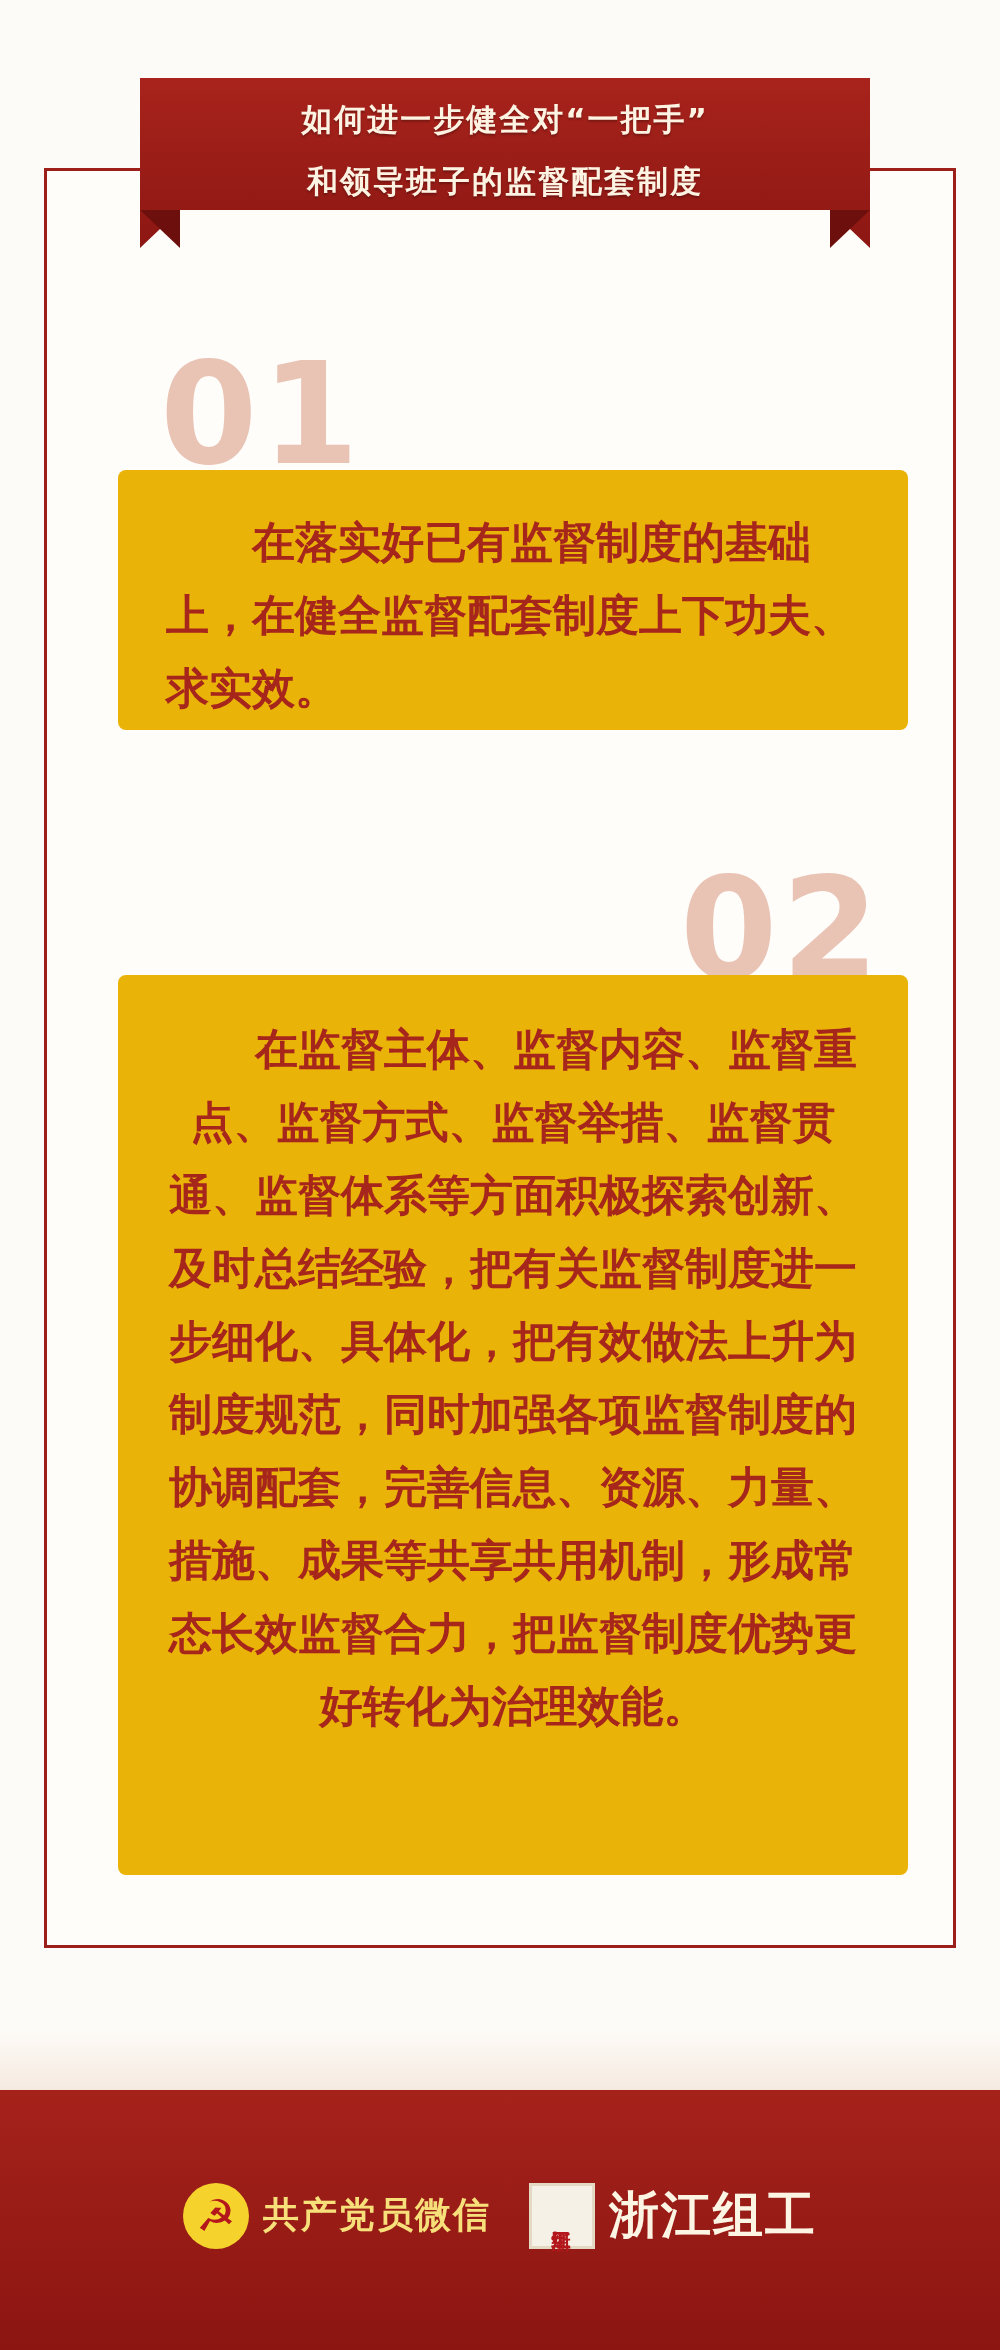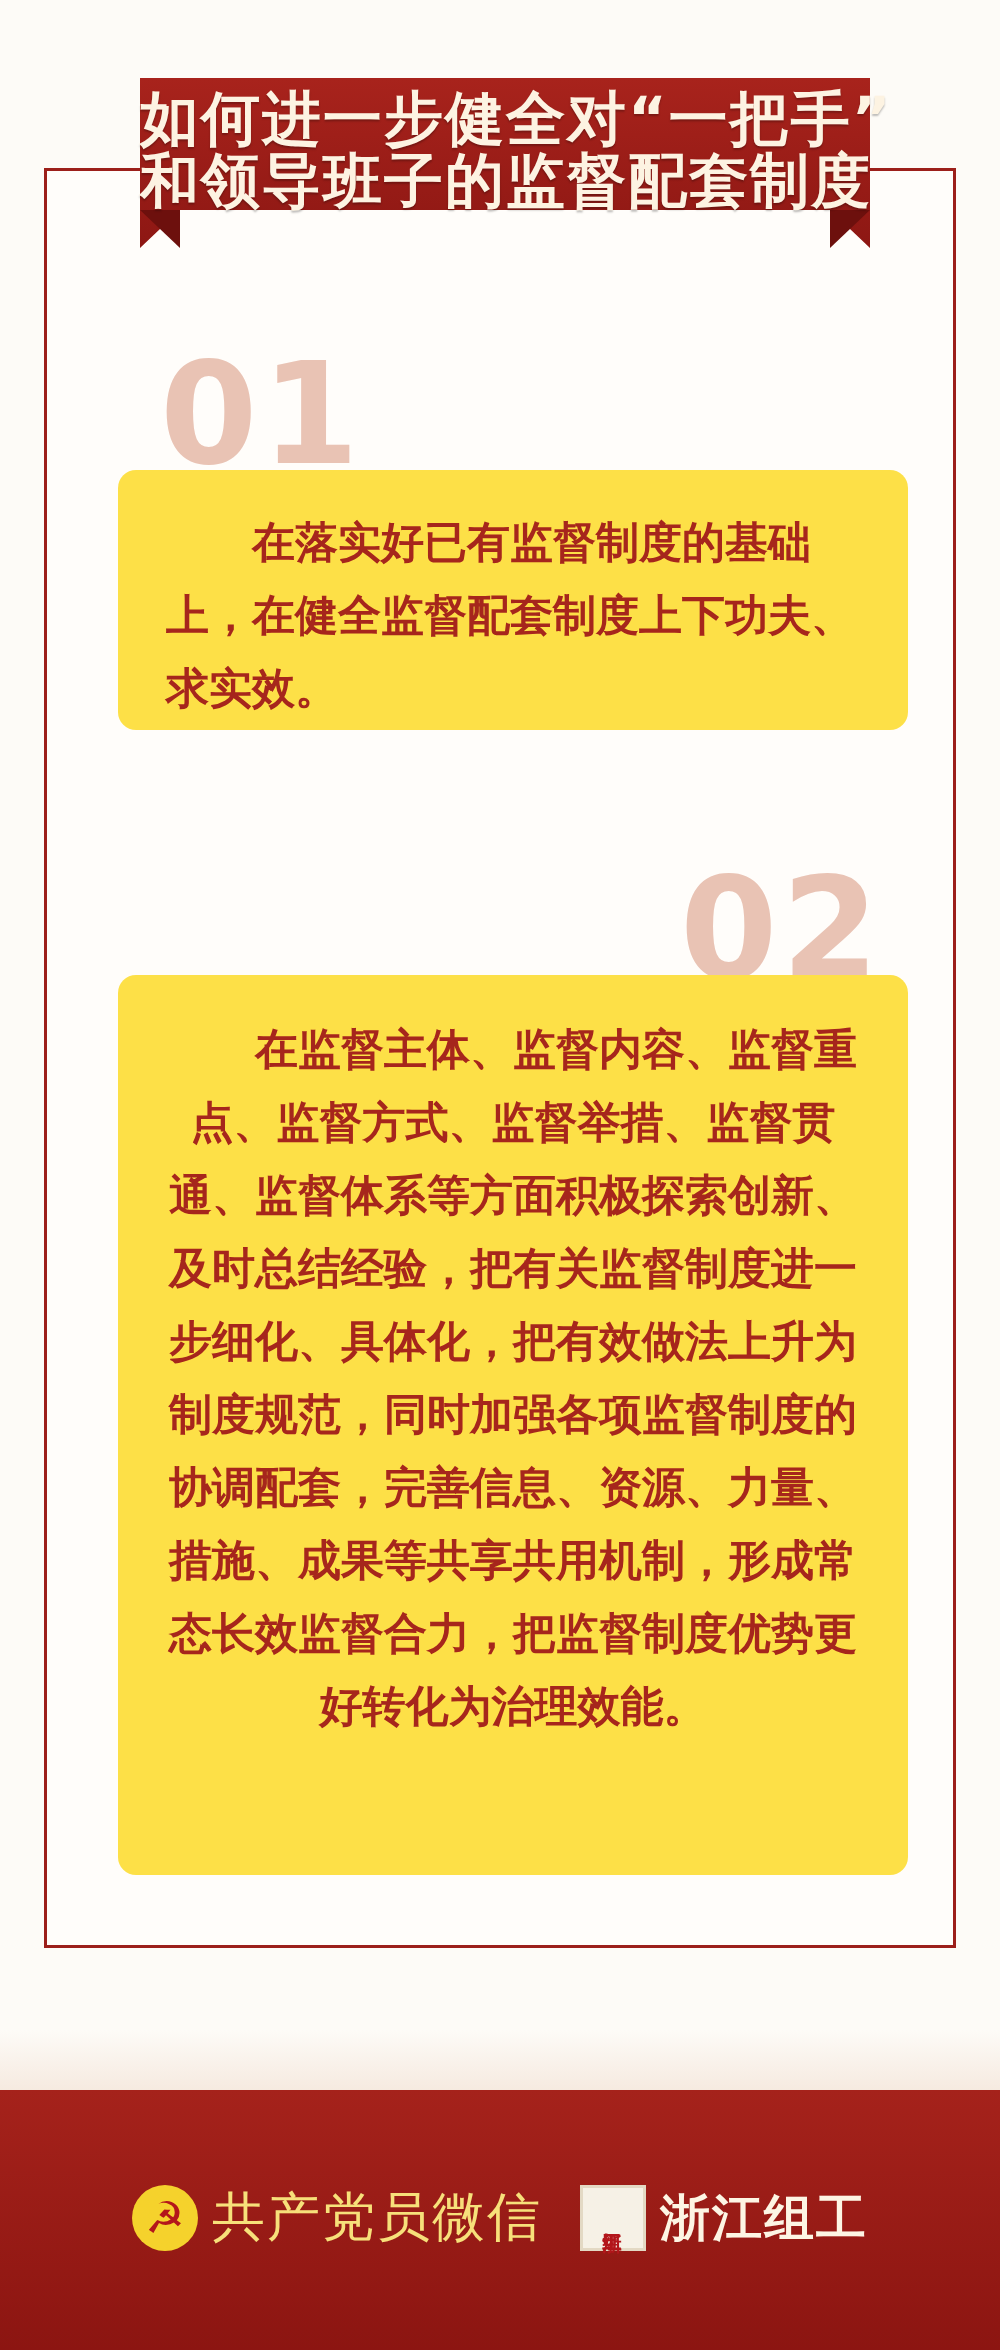--- a/index.html
+++ b/index.html
@@ -63,21 +63,21 @@
   .banner-shadow-l { left: 0; clip-path: polygon(0 0, 40px 0, 40px 38px); }
   .banner-shadow-r { right: 0; clip-path: polygon(0 0, 40px 0, 0 38px); }
 
   .banner-text {
     position: absolute;
     left: 0;
     top: 10px;
     width: 730px;
     text-align: center;
     color: #fdf3e2;
-    font-size: 59px;
+    font-size: 31px;
     line-height: 62px;
     font-weight: bold;
     letter-spacing: 2px;
     font-family: "DejaVu Sans", "Liberation Sans", sans-serif;
     text-shadow: 0 2px 2px rgba(0,0,0,0.25);
   }
   .banner-line { display: block; white-space: nowrap; }
 
   
   .num {
@@ -89,22 +89,22 @@
     font-family: "DejaVu Sans", "Liberation Sans", sans-serif;
     letter-spacing: 4px;
     z-index: 2;
   }
   .num-01 { left: 160px; top: 345px; }
   .num-02 { left: 680px; top: 860px; text-align: right; }
 
   
   .card {
     position: absolute;
-    background: #fde047;
-    border-radius: 18px;
+    background: #eab308;
+    border-radius: 8px;
     box-sizing: border-box;
     z-index: 3;
   }
   .card-1 {
     left: 118px;
     top: 470px;
     width: 790px;
     height: 260px;
     padding: 36px 48px 0 48px;
   }
@@ -169,22 +169,22 @@
     height: 46px;
     color: #b3161b;
     font-size: 44px;
     line-height: 46px;
     text-align: center;
     font-weight: bold;
     font-family: "DejaVu Sans", sans-serif;
   }
   .brand-text {
     color: #f7e07a;
-    font-size: 53px;
-    font-weight: normal;
+    font-size: 36px;
+    font-weight: bold;
     letter-spacing: 2px;
     font-family: "DejaVu Sans", "Liberation Sans", sans-serif;
     white-space: nowrap;
   }
 
   .seal {
     width: 66px;
     height: 66px;
     background: #f6f1e6;
     border: 3px solid #e3d9c4;

